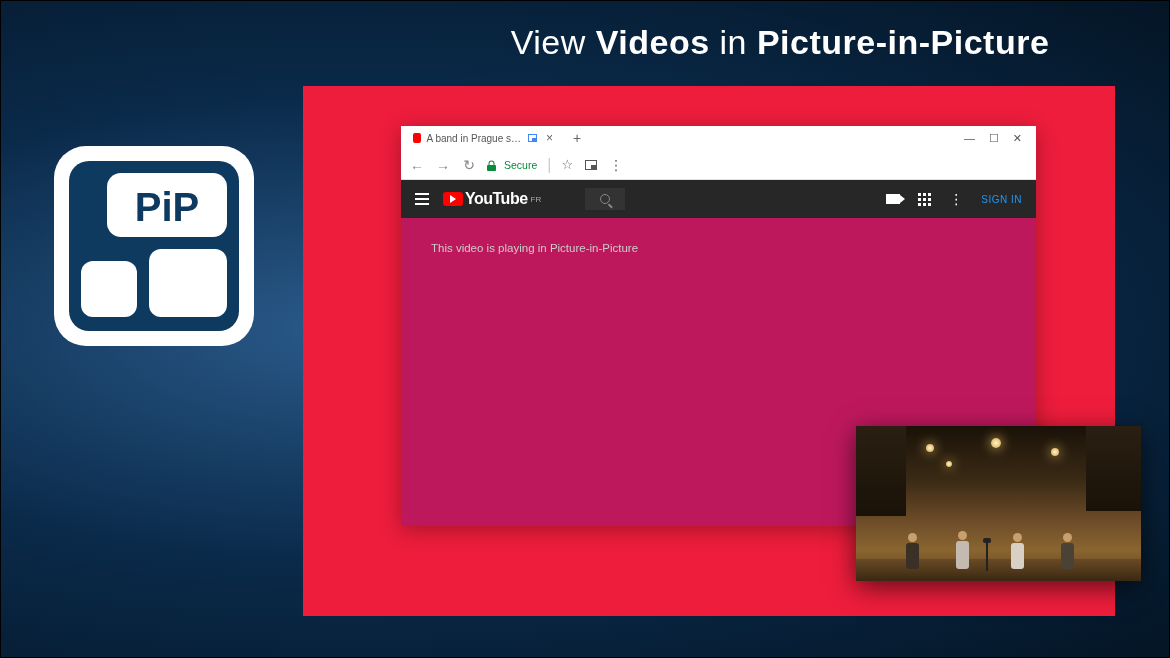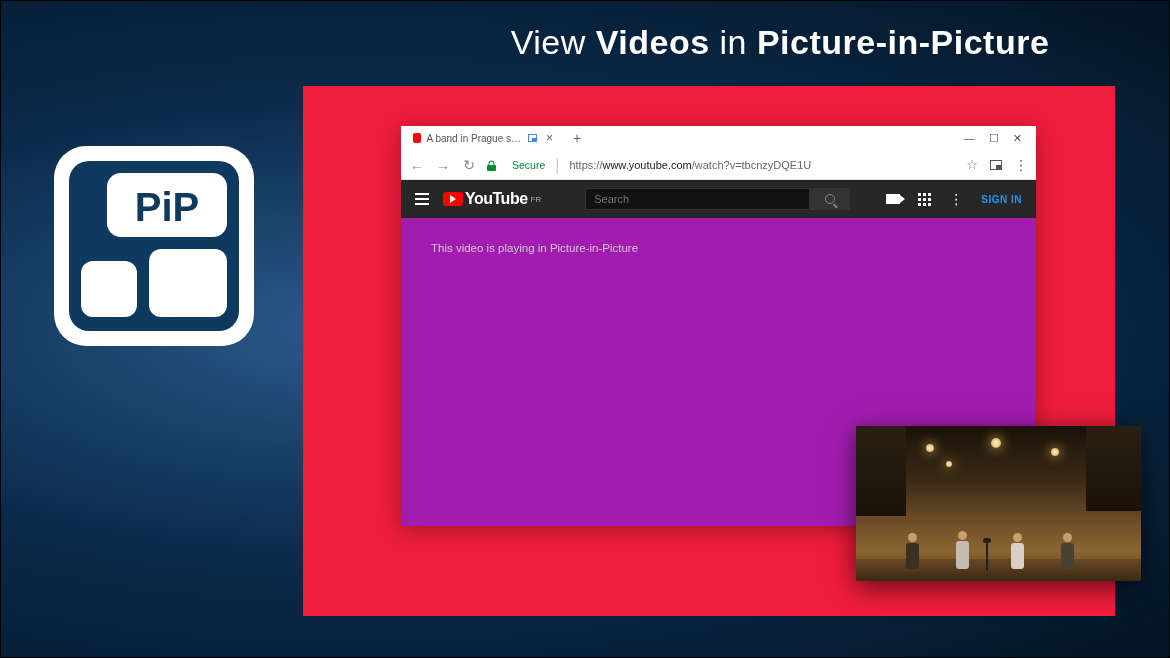--- a/index.html
+++ b/index.html
@@ -78,21 +78,21 @@
 .addr-bar {
   height: 30px;
   background: #fff;
   border-bottom: 1px solid #e0e0e0;
   display: flex;
   align-items: center;
   padding: 0 8px;
   gap: 10px;
 }
 .nav-btn { color: #888; font-size: 14px; cursor: pointer; width: 16px; text-align: center; }
-.lock-area { display: flex; align-items: flex-end; gap: 16px; font-size: 10.5px; color: #0a8a3a; }
+.lock-area { display: flex; align-items: flex-end; gap: 8px; font-size: 10.5px; color: #0a8a3a; }
 .url-text { font-size: 11px; color: #666; flex: 1; }
 .url-text .domain { color: #222; }
 .addr-right { display: flex; gap: 12px; align-items: center; color: #666; }
 .star { font-size: 13px; }
 .pip-icon-small { width: 12px; height: 10px; border: 1px solid #555; position: relative; }
 .pip-icon-small::after { content:''; position:absolute; right:-1px; bottom:-1px; width:6px; height:5px; background:#555; }
 .kebab { font-size: 14px; }
 .yt-header {
   height: 38px;
   background: #272727;
@@ -112,24 +112,24 @@
 .yt-search { width: 225px; height: 22px; background: #121212; border: 1px solid #333; color: #888; font-size: 11px; padding: 0 8px; outline: none; }
 .yt-search-btn { width: 40px; height: 22px; background: #333; border: 1px solid #333; display: flex; align-items: center; justify-content: center; cursor: pointer; }
 .mag { width: 10px; height: 10px; border: 1.5px solid #888; border-radius: 50%; position: relative; }
 .mag::after { content:''; position:absolute; width:5px; height:1.5px; background:#888; bottom:-3px; right:-4px; transform: rotate(45deg); }
 .yt-right { margin-left: auto; display: flex; align-items: center; gap: 18px; }
 .cam-icon { width: 14px; height: 10px; background: #fff; position: relative; }
 .cam-icon::after { content:''; position:absolute; right:-5px; top:1px; border-left:5px solid #fff; border-top:4px solid transparent; border-bottom:4px solid transparent; }
 .apps-icon { display: grid; grid-template-columns: repeat(3,3px); gap: 2px; }
 .apps-icon span { width:3px; height:3px; background:#fff; }
 .yt-kebab { color: #fff; font-size: 14px; }
-.signin { color: #2196f3; font-size: 10px; font-weight: bold; letter-spacing: 0.5px; }
+.signin { color: #2196f3; font-size: 10px; font-weight: normal; letter-spacing: 0.5px; }
 .video-area {
   flex: 1;
-  background: #a21caf;
+  background: #be185d;
 }
 .pip-msg { color: #ccc; font-size: 11.5px; padding: 24px 30px; }
 .pip-window {
   position: absolute;
   right: 28px;
   top: 425px;
   width: 285px;
   height: 155px;
   background: linear-gradient(180deg, #1a1208 0%, #3a2a15 35%, #6b4a28 60%, #8a6530 80%, #5a4020 100%);
   box-shadow: 0 6px 24px rgba(0,0,0,0.6);
@@ -195,43 +195,39 @@
     <span class="nav-btn">←</span>
     <span class="nav-btn">→</span>
     <span class="nav-btn">↻</span>
     <span class="lock-area">
       <svg width="9" height="11" viewBox="0 0 9 11">
           <path d="M1.5 5V3.5a3 3 0 016 0V5h.5a1 1 0 011 1v4a1 1 0 01-1 1H1a1 1 0 01-1-1V6a1 1 0 011-1h.5zm1 0h4V3.5a2 2 0 00-4 0V5z" fill="#0a8a3a"></path>
         </svg>
       <span>Secure</span>
     </span>
     <span style="color:#ccc">|</span>
-    <span class="url-text">
-      <span>https://</span><span class="domain">www.youtube.com</span><span>/watch?v=tbcnzyDQE1U</span>
-    </span>
     <div class="addr-right">
       <span class="star">☆</span>
       <span class="pip-icon-small"></span>
       <span class="kebab">⋮</span>
     </div>
   </div>
 
   <div class="yt-header">
     <div class="hamburger">
         <span></span>
         <span></span>
         <span></span>
       </div>
     <div class="yt-logo">
       <span class="yt-play"></span>
       <span class="yt-text">YouTube</span>
       <span class="yt-fr">FR</span>
     </div>
     <div class="yt-search-wrap">
-      <input class="yt-search" placeholder="Search" style="">
       <div class="yt-search-btn">
           <span class="mag"></span>
         </div>
     </div>
     <div class="yt-right">
       <span class="cam-icon"></span>
       <div class="apps-icon">
           <span></span>
           <span></span>
           <span></span>

